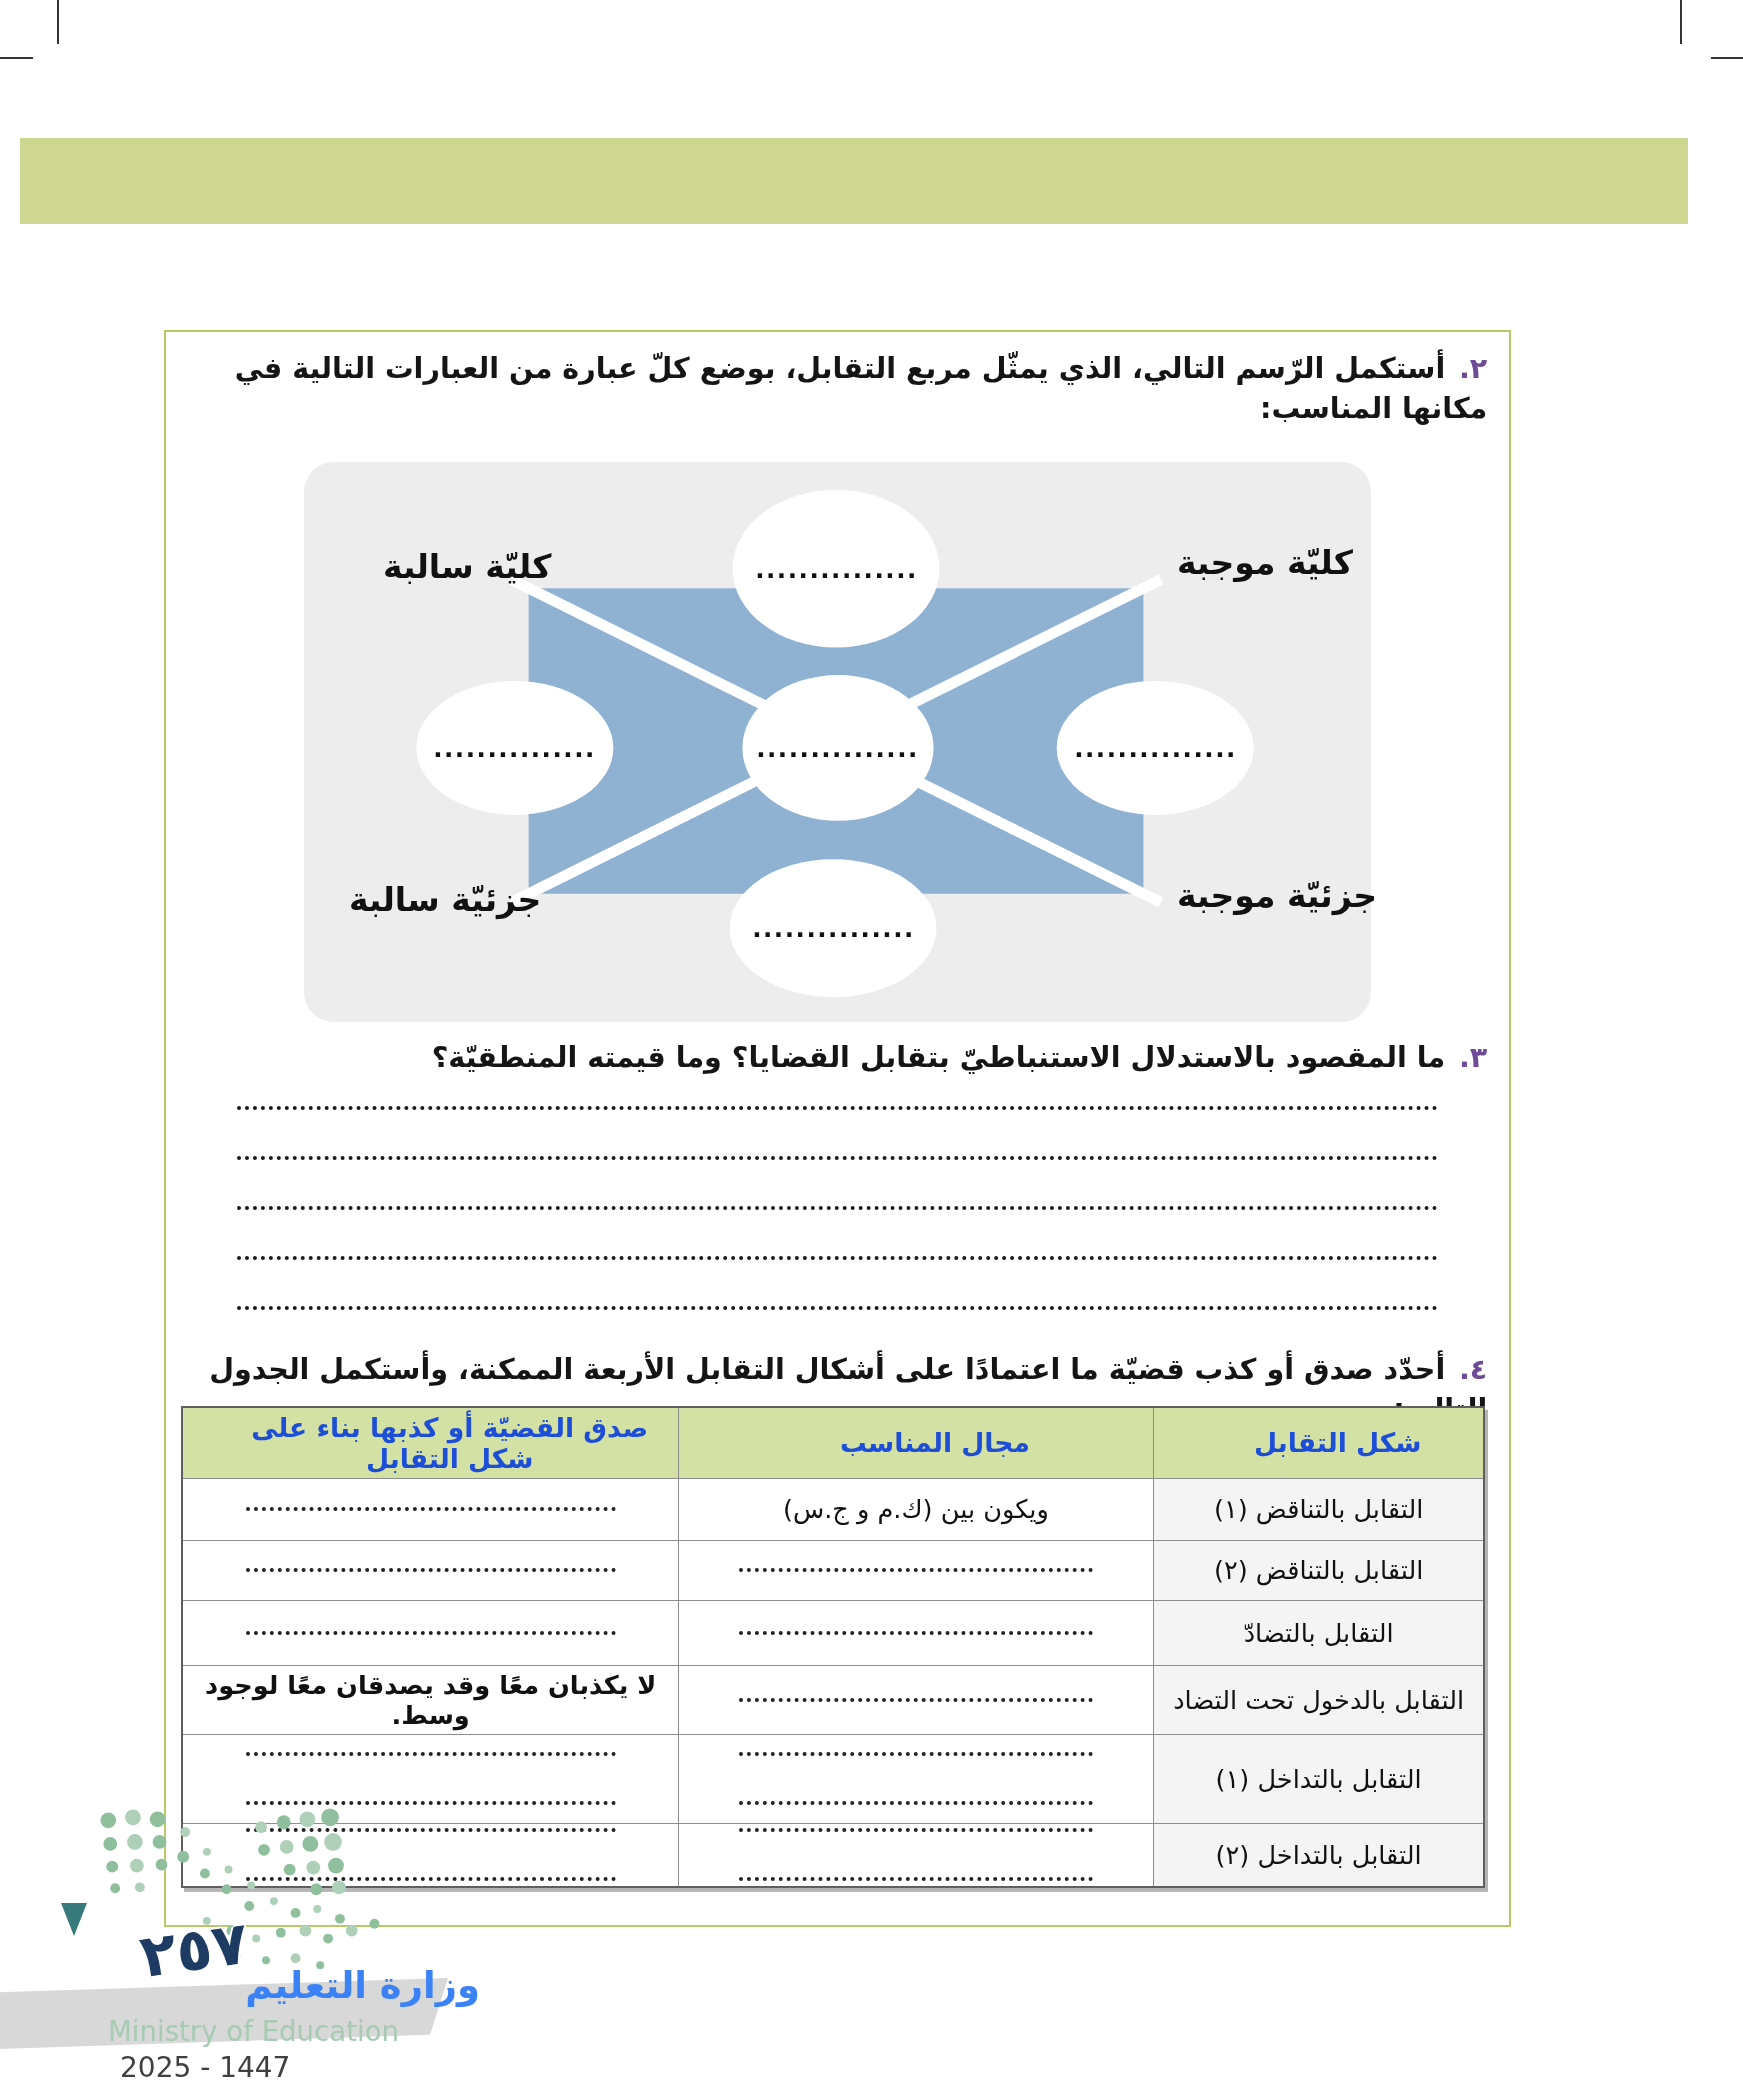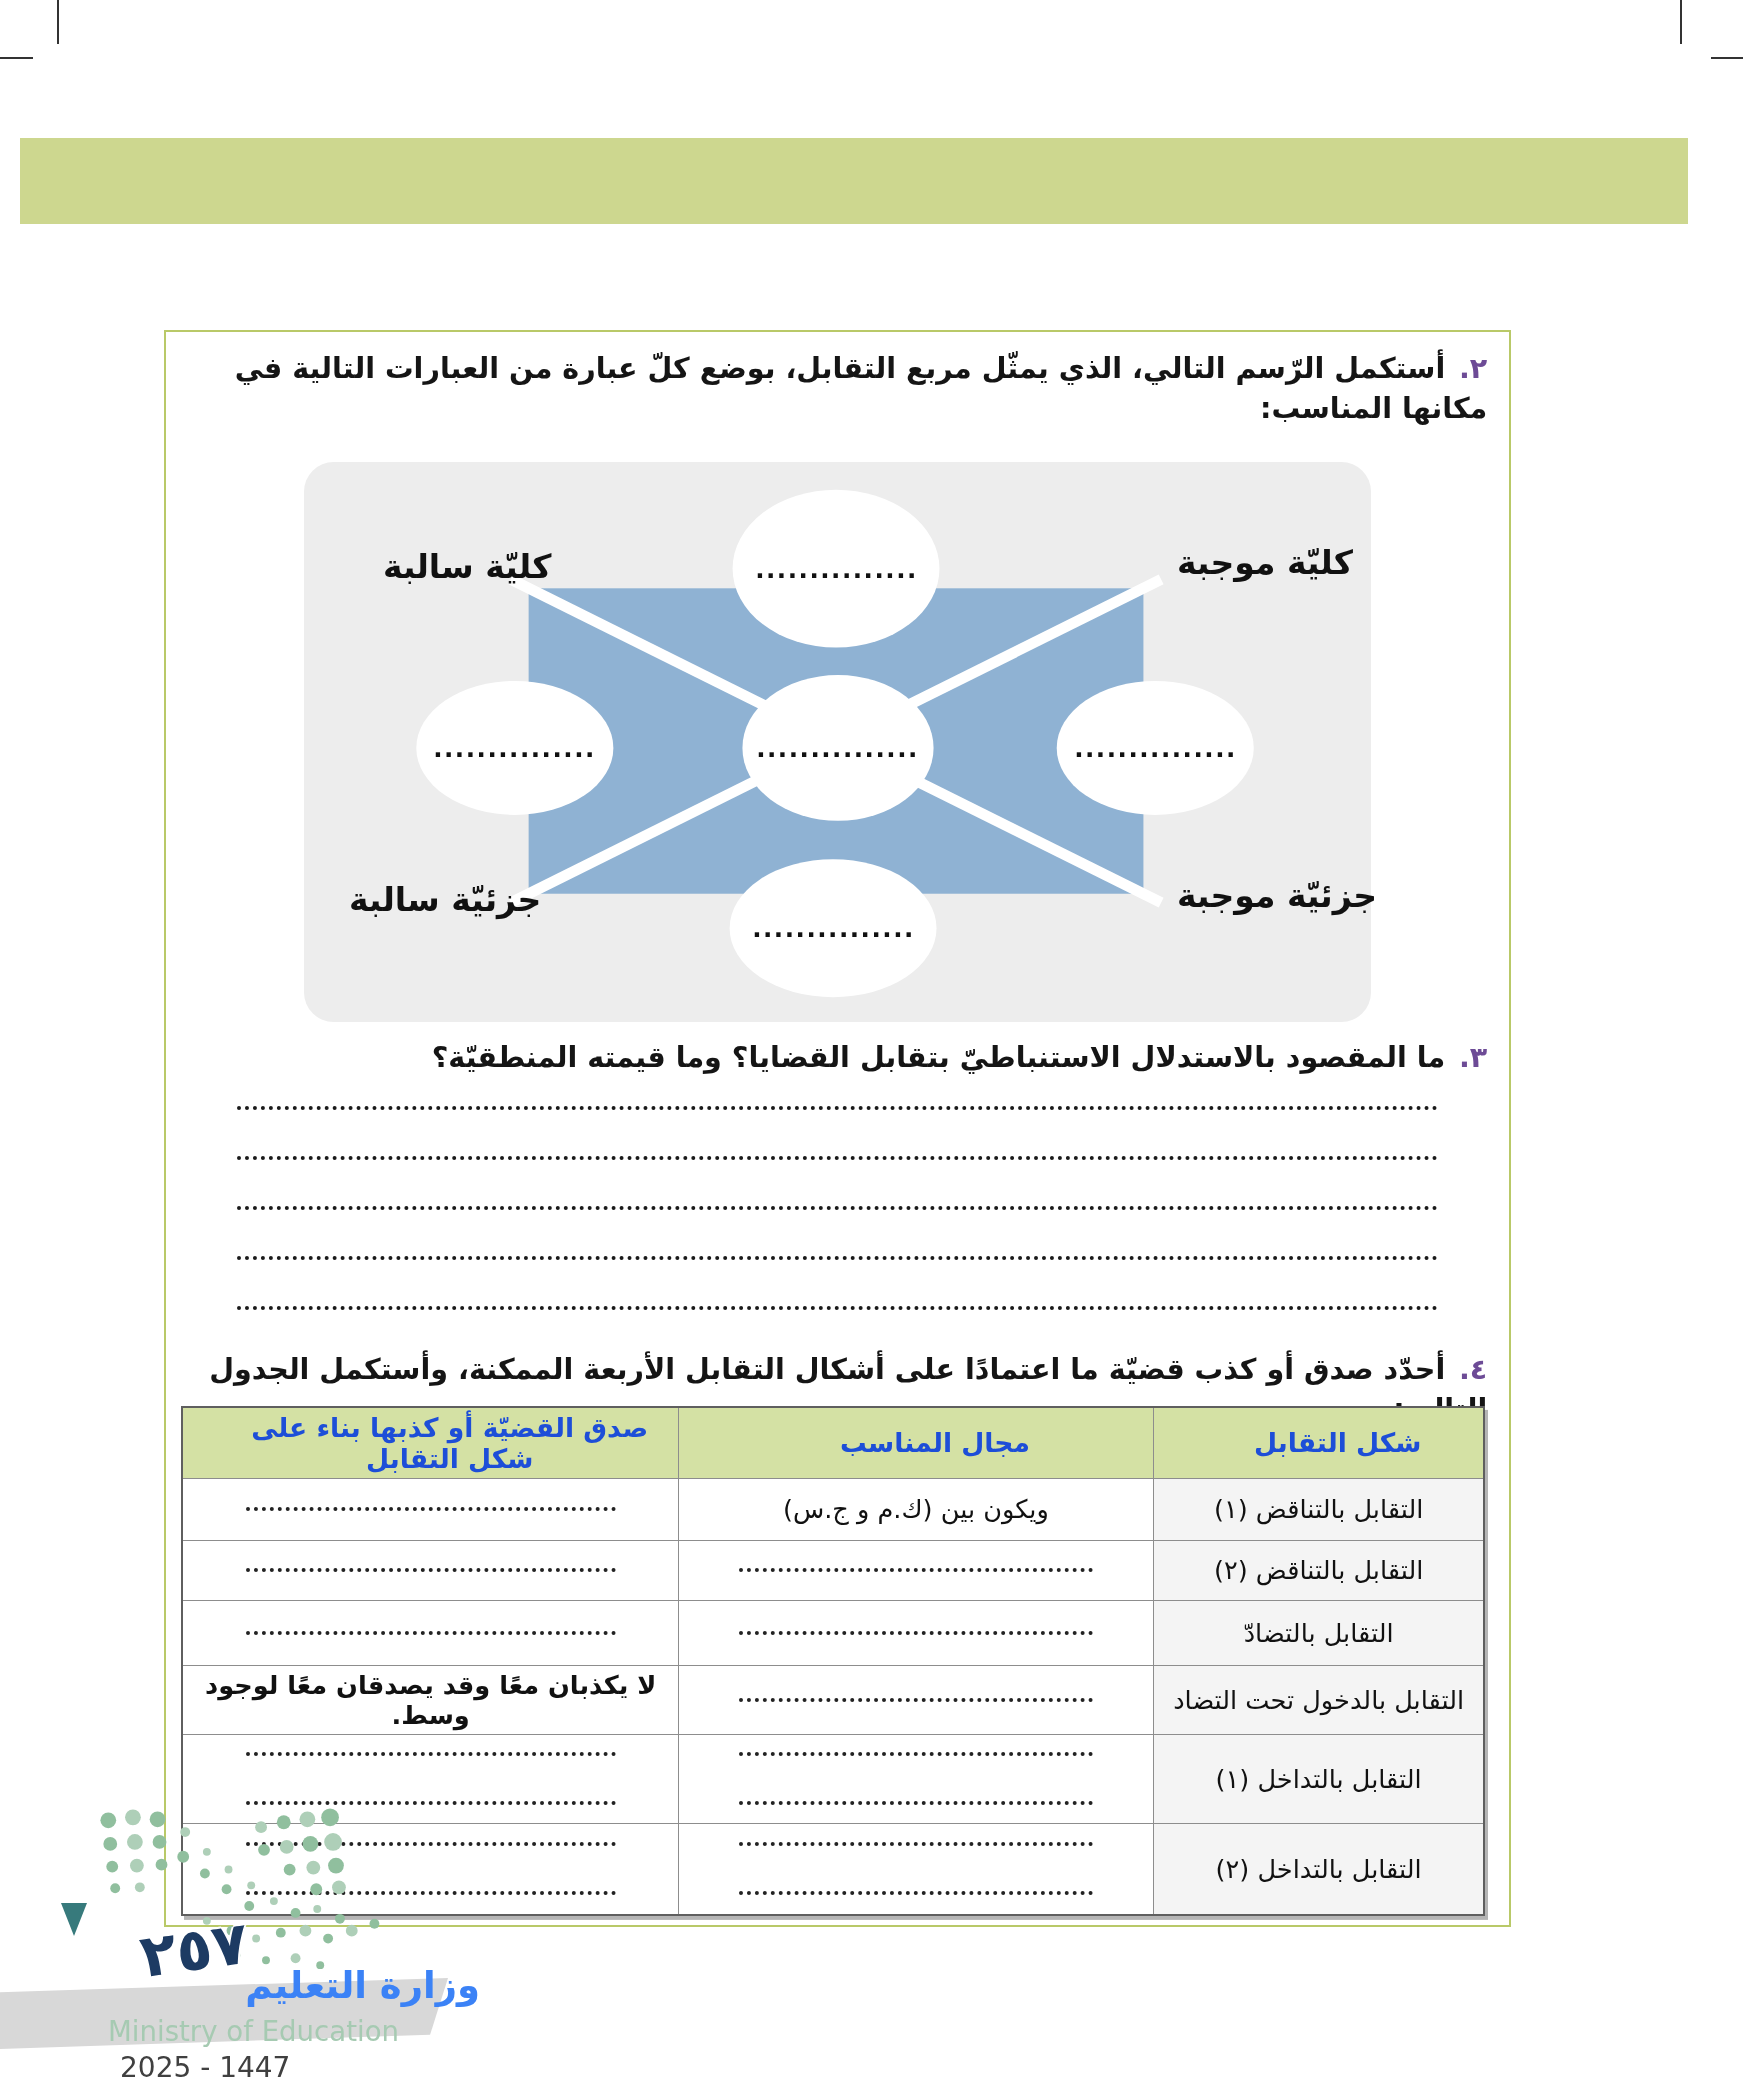--- a/index.html
+++ b/index.html
@@ -30,21 +30,21 @@
   
   .otable{position:absolute;top:1074px;right:23.6px;border-collapse:collapse;direction:rtl;
           table-layout:fixed;width:1302px;border:2px solid #5f5f5f;box-shadow:3px 3.9px 0 #b5b5b5;
           background:#fff;}
   .otable th,.otable td{border:1.5px solid #8d8d8d;text-align:center;vertical-align:middle;
           padding:3.9px 9.9px;}
   .otable th{background:#d4e1a4;font-weight:bold;font-size:26.6px;color:#1d4ed8;height:49px;padding-left:48px;}
   .otable td.flabel{background:#f4f4f4;font-size:25.6px;font-weight:normal;}
   .otable td{font-size:25.6px;}
   td.btext{font-weight:bold;}
-  .r1{height:62px;}.r2{height:60px;}.r3{height:65px;}.r4{height:58px;}.r5{height:89px;}.r6{height:92px;}
+  .r1{height:62px;}.r2{height:60px;}.r3{height:65px;}.r4{height:58px;}.r5{height:89px;}.r6{height:64px;}
   .dd{width:78%;margin:0 auto;border-bottom:4.4px dotted #222;height:0;}
   .dd + .dd{margin-top:45px;}
   
   .banner{position:absolute;left:0;top:1978px;width:448px;height:71px;background:#d8d8d8;
           clip-path:polygon(0% 20%,100% 0%,96% 80%,0% 100%);}
   .ministry-ar{position:absolute;left:236px;top:1964px;width:244px;text-align:right;direction:rtl;
           font-weight:bold;font-size:37px;color:#3b82f6;letter-spacing:1px;}
   .ministry-en{position:absolute;left:108px;top:2015px;font-size:27.6px;color:#a6cab2;}
   .years{position:absolute;left:120px;top:2051px;font-size:28px;color:#404040;}
   .pagenum{position:absolute;left:140px;top:1915px;font-size:59px;font-weight:bold;color:#1d3b63;

